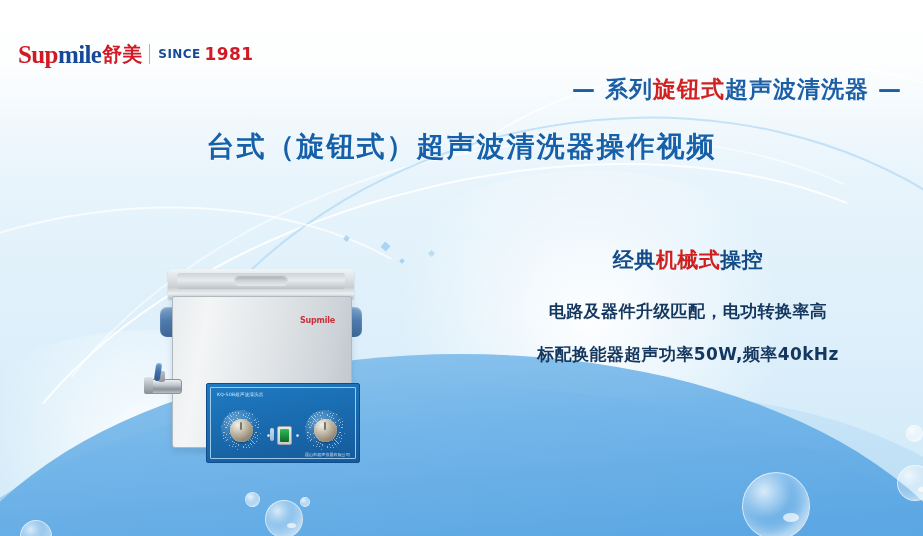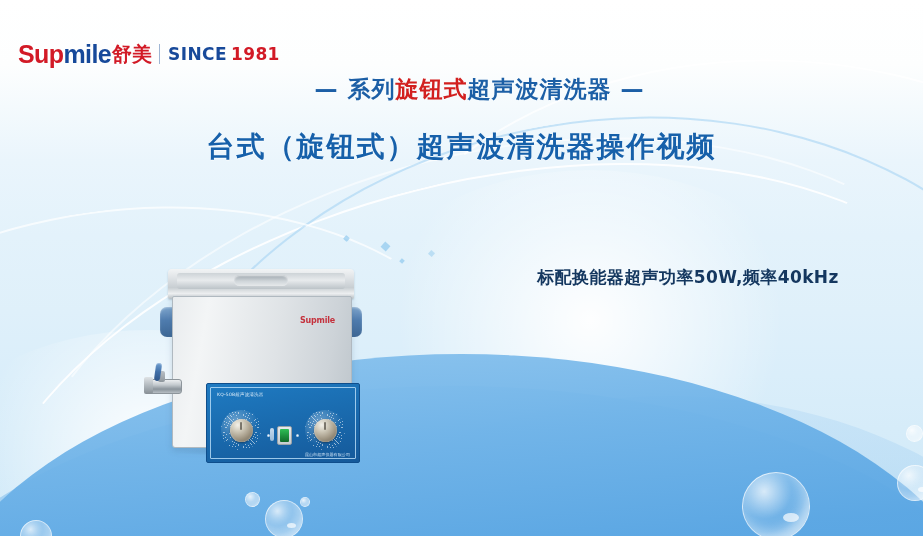--- a/index.html
+++ b/index.html
@@ -66,32 +66,32 @@
   .sparkle{position:absolute;background:rgba(120,190,235,.55);}
   .sp1{left:382px;top:243px;width:7px;height:7px;transform:rotate(42deg);}
   .sp2{left:344px;top:236px;width:5px;height:5px;transform:rotate(42deg);border-radius:1px;}
   .sp3{left:400px;top:259px;width:4px;height:4px;transform:rotate(42deg);}
   .sp4{left:429px;top:251px;width:5px;height:5px;transform:rotate(42deg);opacity:.7;}
 
   
   .logo{position:absolute;left:18px;top:40px;display:flex;align-items:center;height:28px;}
   .logo-mark{
     font-size:25px;font-weight:bold;letter-spacing:-.6px;line-height:1;
-    font-family:Liberation Sans, sans-serif;
+    font-family:Liberation Serif, serif;
   }
   .lg-red{color:#d21a26;}
   .lg-blue{color:#17499a;}
   .logo-cn{font-size:20px;font-weight:bold;color:#d21a26;margin-left:1px;line-height:1;letter-spacing:0;}
   .logo-div{width:1px;height:20px;background:#9fb6d4;margin:0 8px 0 7px;}
-  .logo-since{font-size:17px;font-weight:bold;color:#17499a;letter-spacing:.4px;line-height:1;font-family:"DejaVu Sans",sans-serif;}
+  .logo-since{font-size:12px;font-weight:bold;color:#17499a;letter-spacing:.4px;line-height:1;font-family:"DejaVu Sans",sans-serif;}
   .logo-year{font-size:17px;font-weight:bold;color:#d21a26;letter-spacing:.4px;margin-left:4px;line-height:1;font-family:"DejaVu Sans",sans-serif;}
 
   
   .subtitle{
-    position:absolute;left:0;right:12px;top:74px;text-align:center;
+    position:absolute;left:0;right:12px;top:74px;text-align:right;
     font-size:23px;font-weight:bold;color:#1c5fa6;letter-spacing:1px;
     font-family:"DejaVu Sans",sans-serif;white-space:nowrap;margin-left:48px;
   }
   .subtitle .accent{color:#d2201f;}
   .subtitle .dash{color:#1c5fa6;font-weight:bold;padding:0 9px;}
   .maintitle{
     position:absolute;left:0;right:0;top:128px;text-align:center;
     font-size:28px;font-weight:bold;color:#1660aa;letter-spacing:2px;
     font-family:"DejaVu Sans",sans-serif;white-space:nowrap;
     text-shadow:0 1px 0 rgba(255,255,255,.6);
@@ -271,20 +271,24 @@
     <span class="logo-year">1981</span>
   </div>
 
   <div class="subtitle">
     <span class="dash">—</span><span>系列</span><span class="accent">旋钮式</span><span>超声波清洗器</span><span class="dash">—</span>
   </div>
 
   <div class="maintitle">台式（旋钮式）超声波清洗器操作视频</div>
 
   <div class="copy">
+    <div class="copy-head">
+      <span>经典</span><span class="accent">机械式</span><span>操控</span>
+    </div>
+    <div class="copy-line">电路及器件升级匹配，电功转换率高</div>
     <div class="copy-line">标配换能器超声功率50W,频率40kHz</div>
   </div>
 
   <div class="product">
     <div class="shadow-under"></div>
     <div class="tank-lid">
       <div class="lid-inner"></div>
       <div class="lid-handle"></div>
     </div>
     <div class="handle-l"></div>

